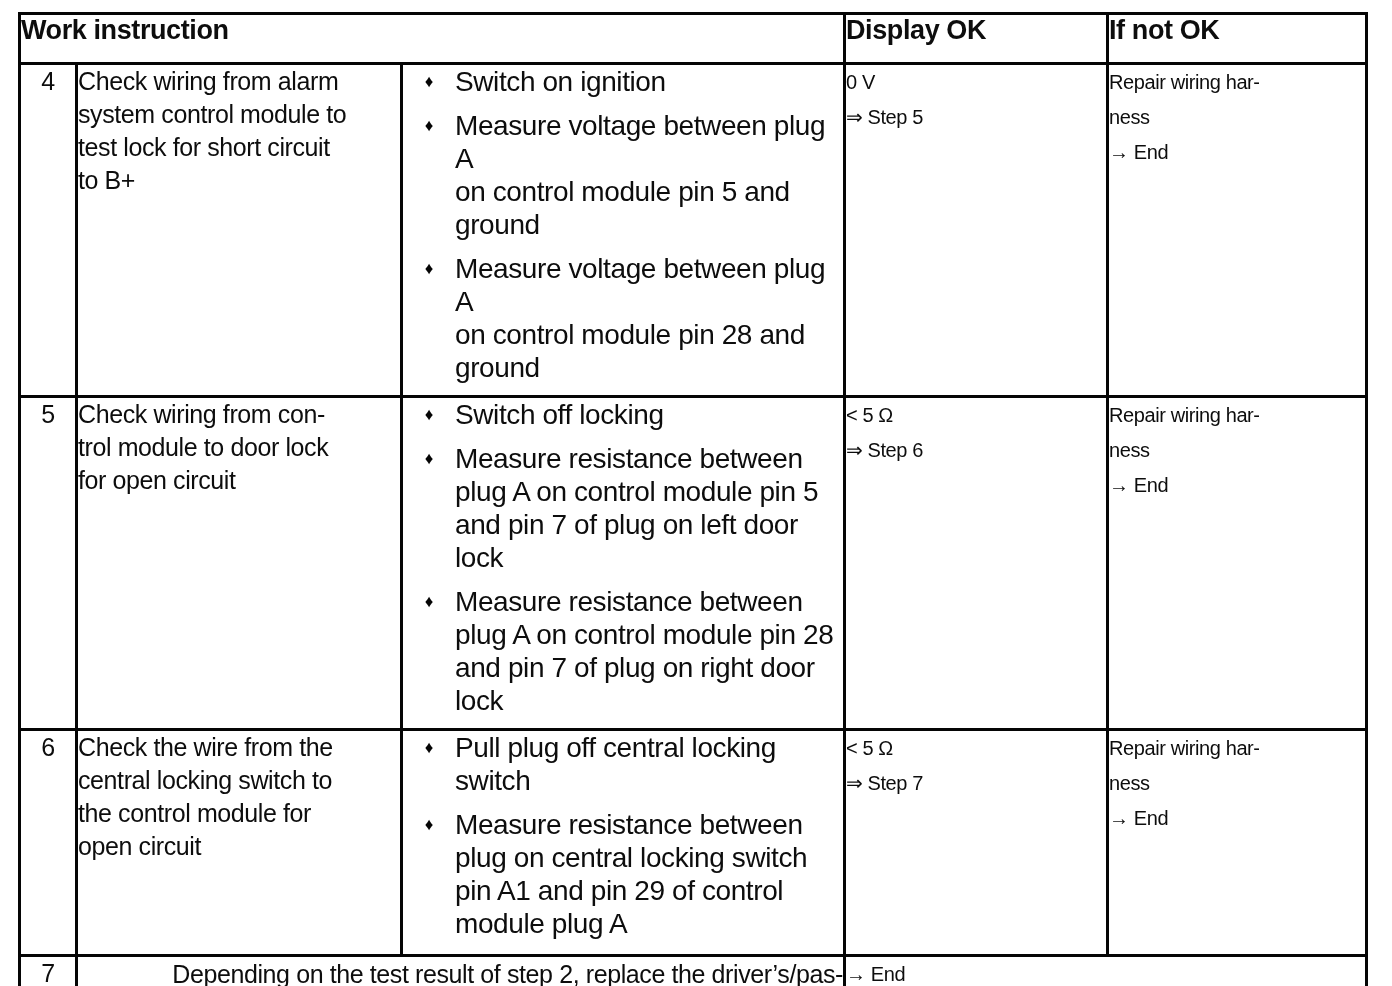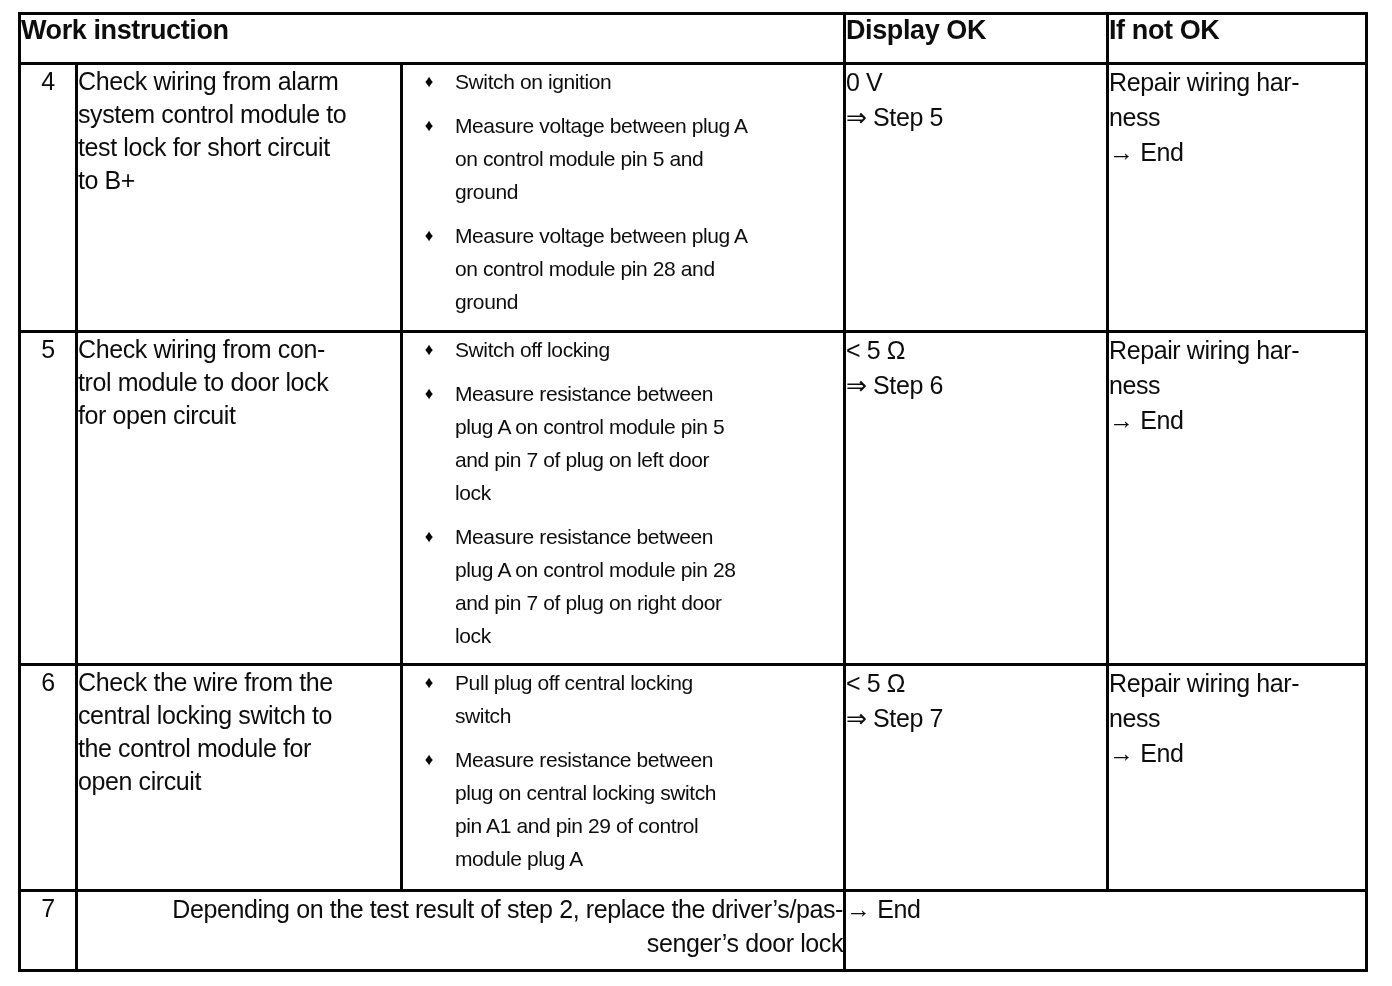--- a/index.html
+++ b/index.html
@@ -72,26 +72,26 @@
     margin-bottom: 11px;
   }
   .bullet-item .diamond {
     flex: 0 0 52px;
     text-align: center;
     font-size: 17px;
     line-height: 33px;
     color: #050505;
   }
   .bullet-item .btext {
-    font-size: 21px;
+    font-size: 28px;
     line-height: 33px;
     white-space: pre-line;
   }
   td.display, td.ifnot, td.result {
-    font-size: 25px;
+    font-size: 20px;
     line-height: 35px;
     padding: 8px 8px 0 12px;
     white-space: pre-line;
   }
   td.desc-final {
     font-size: 25px;
     line-height: 34px;
     padding: 7px 8px 0 11px;
     white-space: pre-line;
     text-align: right;

